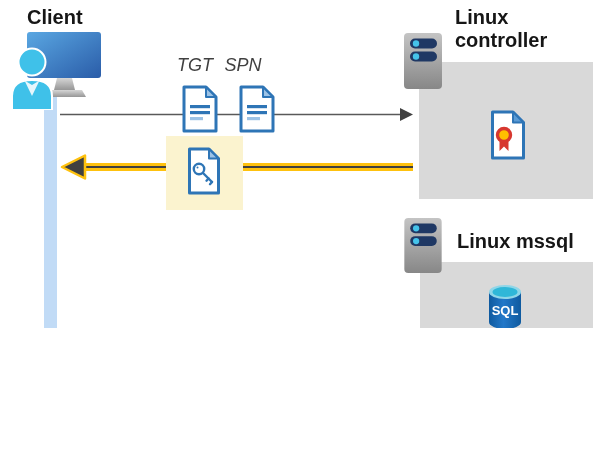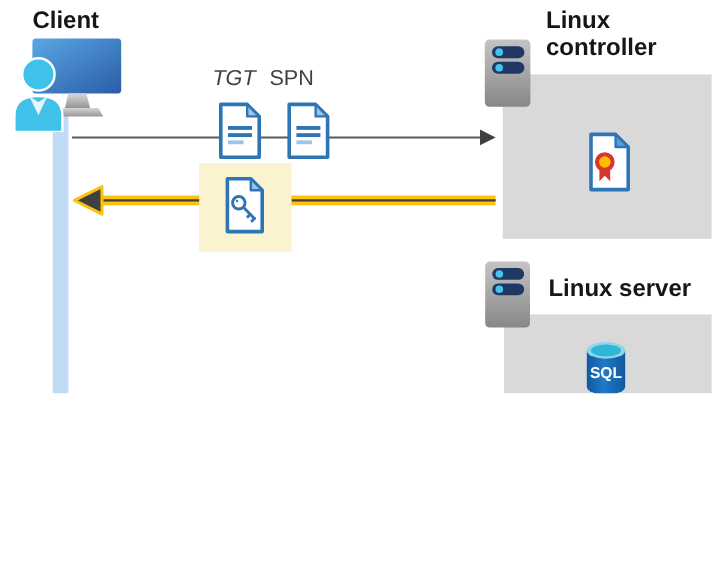--- a/index.html
+++ b/index.html
@@ -52,21 +52,21 @@
     </defs>
     <rect x="22" y="4" width="74" height="46" rx="3" fill="url(#mon)"></rect>
     <polygon points="52,50 67,50 70,62 49,62" fill="url(#stand)"></polygon>
     <polygon points="42,62 77,62 81,69 38,69" fill="url(#stand)"></polygon>
     <path d="M7 82 L7 68 Q7 52 27 52 Q47 52 47 68 L47 82 Z" fill="#3fc1e9" stroke="#ffffff" stroke-width="2"></path>
     <polygon points="27,57 34.5,52.5 27,68 19.5,52.5" fill="#e6f6fc"></polygon>
     <circle cx="27" cy="34" r="13.5" fill="#3fc1e9" stroke="#ffffff" stroke-width="2"></circle>
   </svg>
 
   <div class="abs ticket-label" style="left:171px;top:55px;font-style:italic;">TGT</div>
-  <div class="abs ticket-label" style="left:219px;top:55px;">SPN</div>
+  <div class="abs ticket-label" style="left:219px;top:55px;font-style:italic;">SPN</div>
 
   <svg class="abs" style="left:180px;top:85px;" width="40" height="48" viewBox="0 0 40 48">
     <path d="M4 2 L26 2 L36 12 L36 46 L4 46 Z" fill="#ffffff" stroke="#2e75b6" stroke-width="3" stroke-linejoin="round"></path>
     <polygon points="26,2 26,12 36,12" fill="#9dc3e6" stroke="#2e75b6" stroke-width="2" stroke-linejoin="round"></polygon>
     <rect x="10" y="20" width="20" height="3.2" fill="#2e75b6"></rect>
     <rect x="10" y="26" width="20" height="3.2" fill="#2e75b6"></rect>
     <rect x="10" y="32" width="13" height="3.2" fill="#9dc3e6"></rect>
   </svg>
 
   <svg class="abs" style="left:237px;top:85px;" width="40" height="48" viewBox="0 0 40 48">
@@ -125,21 +125,21 @@
           <stop offset="1" stop-color="#878787"></stop>
       </linearGradient>
     </defs>
     <rect x="1" y="1" width="38" height="56" rx="4" fill="url(#srv2)"></rect>
     <rect x="7" y="6.5" width="27" height="10" rx="5" fill="#1f3864"></rect>
     <circle cx="13" cy="11.5" r="3.2" fill="#45c3ea"></circle>
     <rect x="7" y="19.5" width="27" height="10" rx="5" fill="#1f3864"></rect>
     <circle cx="13" cy="24.5" r="3.2" fill="#45c3ea"></circle>
   </svg>
 
-  <div class="abs title" style="left:457px;top:230px;white-space:nowrap;">Linux server</div>
+  <div class="abs title" style="left:457px;top:230px;white-space:nowrap;">Linux mssql</div>
 
   <svg class="abs" style="left:487px;top:284px;" width="36" height="46" viewBox="0 0 36 46">
     <defs>
       <linearGradient id="sqlb" x1="0" y1="0" x2="1" y2="0">
         <stop offset="0" stop-color="#0f5a9f"></stop>
           <stop offset="0.45" stop-color="#2278c9"></stop>
           <stop offset="1" stop-color="#0f5a9f"></stop>
       </linearGradient>
     </defs>
     <path d="M2 8 L2 38 A16 7 0 0 0 34 38 L34 8 Z" fill="url(#sqlb)"></path>

